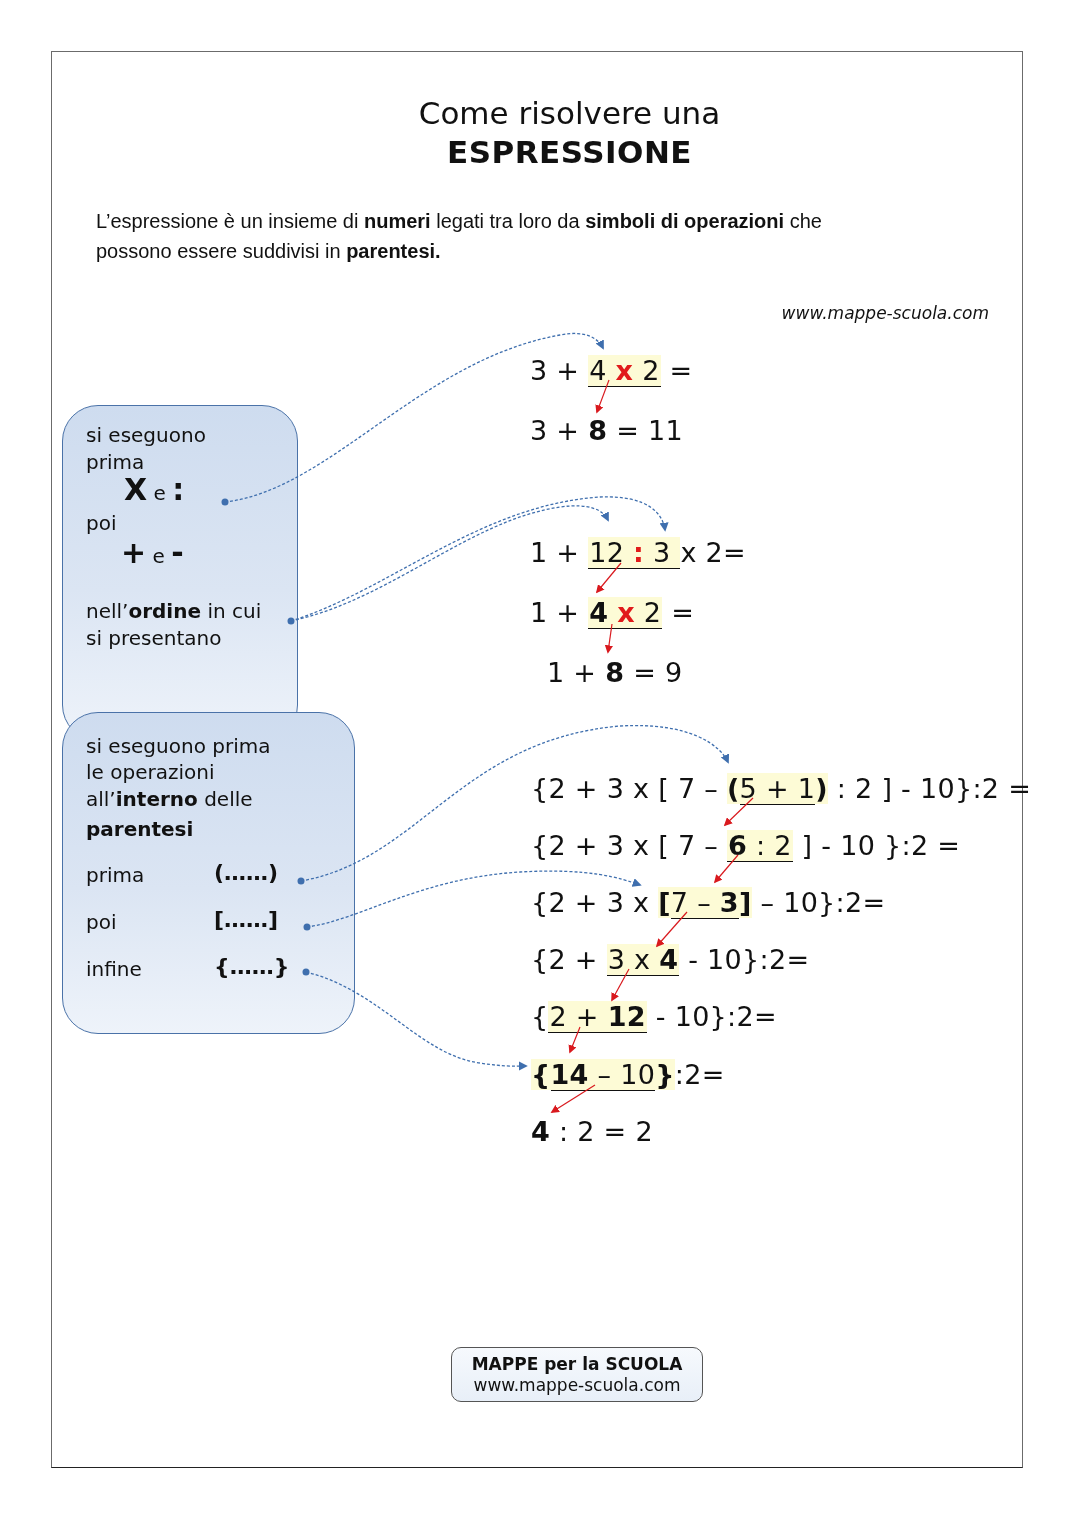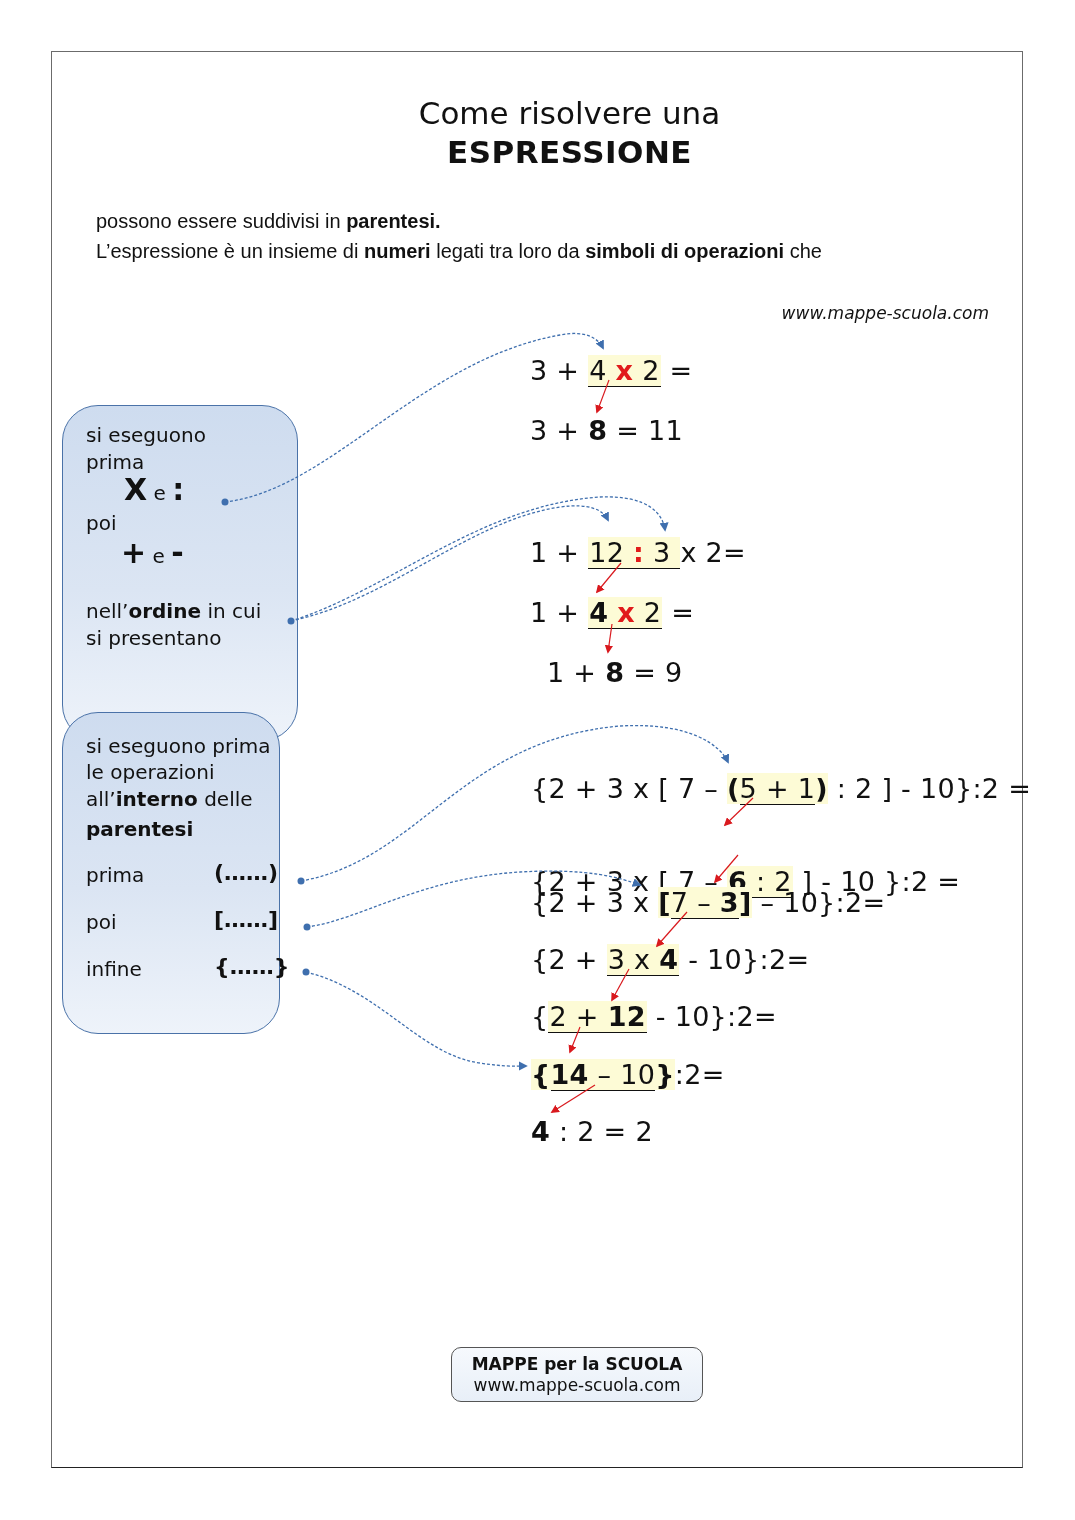--- a/index.html
+++ b/index.html
@@ -7,21 +7,21 @@
   .frame { position:absolute; left:51px; top:51px; width:972px; height:1417px; border:1px solid #6b6b6b; border-bottom-color:#222; box-sizing:border-box; }
   .abs { position:absolute; white-space:nowrap;padding-left:32px; }
   .title1 { left:0; width:1075px; top:95px; text-align:center; font-size:31px; font-weight:normal; color:#111; }
   .title2 { left:0; width:1075px; top:134px; text-align:center; font-size:31px; font-weight:bold; color:#111; letter-spacing:0.5px; }
   .intro { left:64px; top:206px; font-size:20px; line-height:30px; color:#111; font-family:"Liberation Sans", sans-serif; font-stretch:condensed; }
   .intro b { font-weight:bold; }
   .site-url { right:86px; top:303px; font-size:17px; font-style:italic; color:#111; }
 
   .box { position:absolute; border:1.5px solid #4a72a8; border-radius:36px; background:linear-gradient(to bottom, #cedcef 0%, #dbe5f3 55%, #eef3fa 100%); box-sizing:border-box; }
   .box1 { left:62px; top:405px; width:236px; height:336px; }
-  .box2 { left:62px; top:712px; width:218px; height:322px; }
+  .box2 { left:62px; top:712px; width:293px; height:322px; }
   .bt { position:absolute; font-size:20px; color:#111; white-space:nowrap; }
   .bt b { font-weight:bold; }
   .op-big { font-size:30px; font-weight:bold; }
   .op-small { font-size:20px; }
 
   .eq { position:absolute; font-size:27px; color:#111; white-space:nowrap; letter-spacing:0.3px; }
   .hl { background:#fdfbd6; border-bottom:1.5px solid #111; padding:0 1px; }
   .red { color:#e11b1b; font-weight:bold; }
   .bold { font-weight:bold; }
   .footer-box { position:absolute; left:451px; top:1347px; width:252px; height:55px; border:1.5px solid #555; border-radius:10px; background:linear-gradient(to bottom,#f6f9fd,#e8eff8); box-sizing:border-box; text-align:center; }
@@ -31,22 +31,22 @@
 </style>
 </head>
 <body>
 
 <div class="frame"></div>
 
 <div class="abs title1">Come risolvere una</div>
 <div class="abs title2">ESPRESSIONE</div>
 
 <div class="abs intro">
+  <div><span>L’espressione è un insieme di </span><b>numeri</b><span> legati tra loro da </span><b>simboli di operazioni</b><span> che</span></div>
   <div><span>possono essere suddivisi in </span><b>parentesi.</b></div>
-  <div><span>L’espressione è un insieme di </span><b>numeri</b><span> legati tra loro da </span><b>simboli di operazioni</b><span> che</span></div>
 </div>
 
 <div class="abs site-url">www.mappe-scuola.com</div>
 
 <div class="box box1">
   <div class="bt" style="left:23px; top:17px;">si eseguono</div>
   <div class="bt" style="left:23px; top:44px;">prima</div>
   <div class="bt" style="left:61px; top:66px;">
     <span class="op-big">X</span>
     <span class="op-small">e</span>
@@ -76,21 +76,21 @@
 </div>
 
 <div class="eq" style="left:530px; top:355px;"><span>3 + </span><span class="hl"><span>4 </span><span class="red">x</span><span> 2</span></span><span> =</span></div>
 <div class="eq" style="left:530px; top:415px;"><span>3 + </span><span class="bold">8</span><span> = 11</span></div>
 
 <div class="eq" style="left:530px; top:537px;"><span>1 + </span><span class="hl"><span>12 </span><span class="red">:</span><span> 3 </span></span><span>x 2=</span></div>
 <div class="eq" style="left:530px; top:597px;"><span>1 + </span><span class="hl"><span class="bold">4</span> <span class="red">x</span><span> 2</span></span><span> =</span></div>
 <div class="eq" style="left:547px; top:657px;"><span>1 + </span><span class="bold">8</span><span> = 9</span></div>
 
 <div class="eq" style="left:531px; top:773px;"><span>{2 + 3 x [ 7 – </span><span style="background:#fdfbd6"><span class="bold">(</span><span style="border-bottom:1.5px solid #111">5 + 1</span><span class="bold">)</span></span><span> : 2  ]  - 10}:2 =</span></div>
-<div class="eq" style="left:531px; top:830px;margin-top:36px;"><span>{2 + 3 x [ 7 – </span><span class="hl"><span class="bold">6</span><span> : 2</span></span><span> ] - 10 }:2 =</span></div>
+<div class="eq" style="left:531px; top:830px;"><span>{2 + 3 x [ 7 – </span><span class="hl"><span class="bold">6</span><span> : 2</span></span><span> ] - 10 }:2 =</span></div>
 <div class="eq" style="left:531px; top:887px;"><span>{2 + 3 x </span><span style="background:#fdfbd6"><span class="bold">[</span><span style="border-bottom:1.5px solid #111"><span>7 – </span><span class="bold">3</span></span><span class="bold">]</span></span><span> – 10}:2=</span></div>
 <div class="eq" style="left:531px; top:944px;"><span>{2 + </span><span class="hl"><span>3 x </span><span class="bold">4</span></span><span> - 10}:2=</span></div>
 <div class="eq" style="left:531px; top:1001px;"><span>{</span><span class="hl"><span>2 + </span><span class="bold">12</span></span><span> - 10}:2=</span></div>
 <div class="eq" style="left:531px; top:1059px;"><span style="background:#fdfbd6"><span class="bold">{</span><span style="border-bottom:1.5px solid #111"><span class="bold">14</span><span> – 10</span></span><span class="bold">}</span></span><span>:2=</span></div>
 <div class="eq" style="left:531px; top:1116px;text-align:right;"><span class="bold">4</span><span> : 2 = 2</span></div>
 
 <svg class="overlay" viewBox="0 0 1075 1520">
   <defs>
     <marker id="ab" viewBox="0 0 10 10" refX="8" refY="5" markerWidth="7" markerHeight="7" orient="auto-start-reverse">
       <path d="M0,0 L10,5 L0,10 z" fill="#3f6fae"></path>

